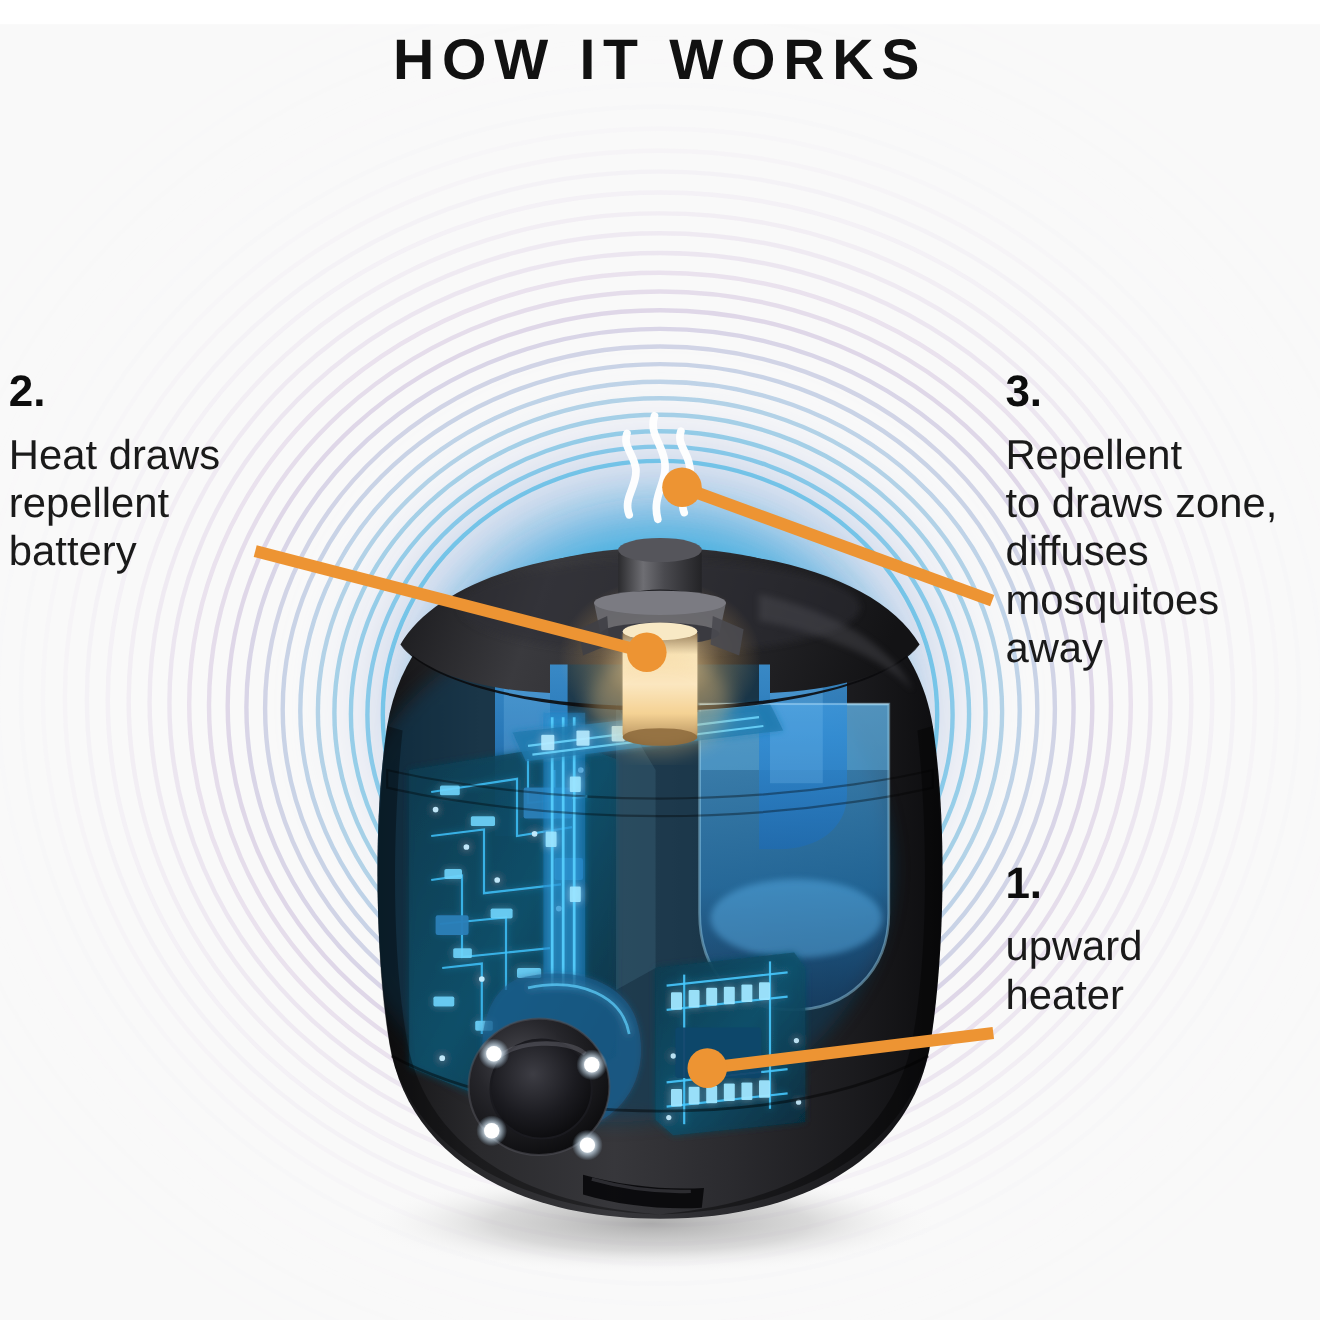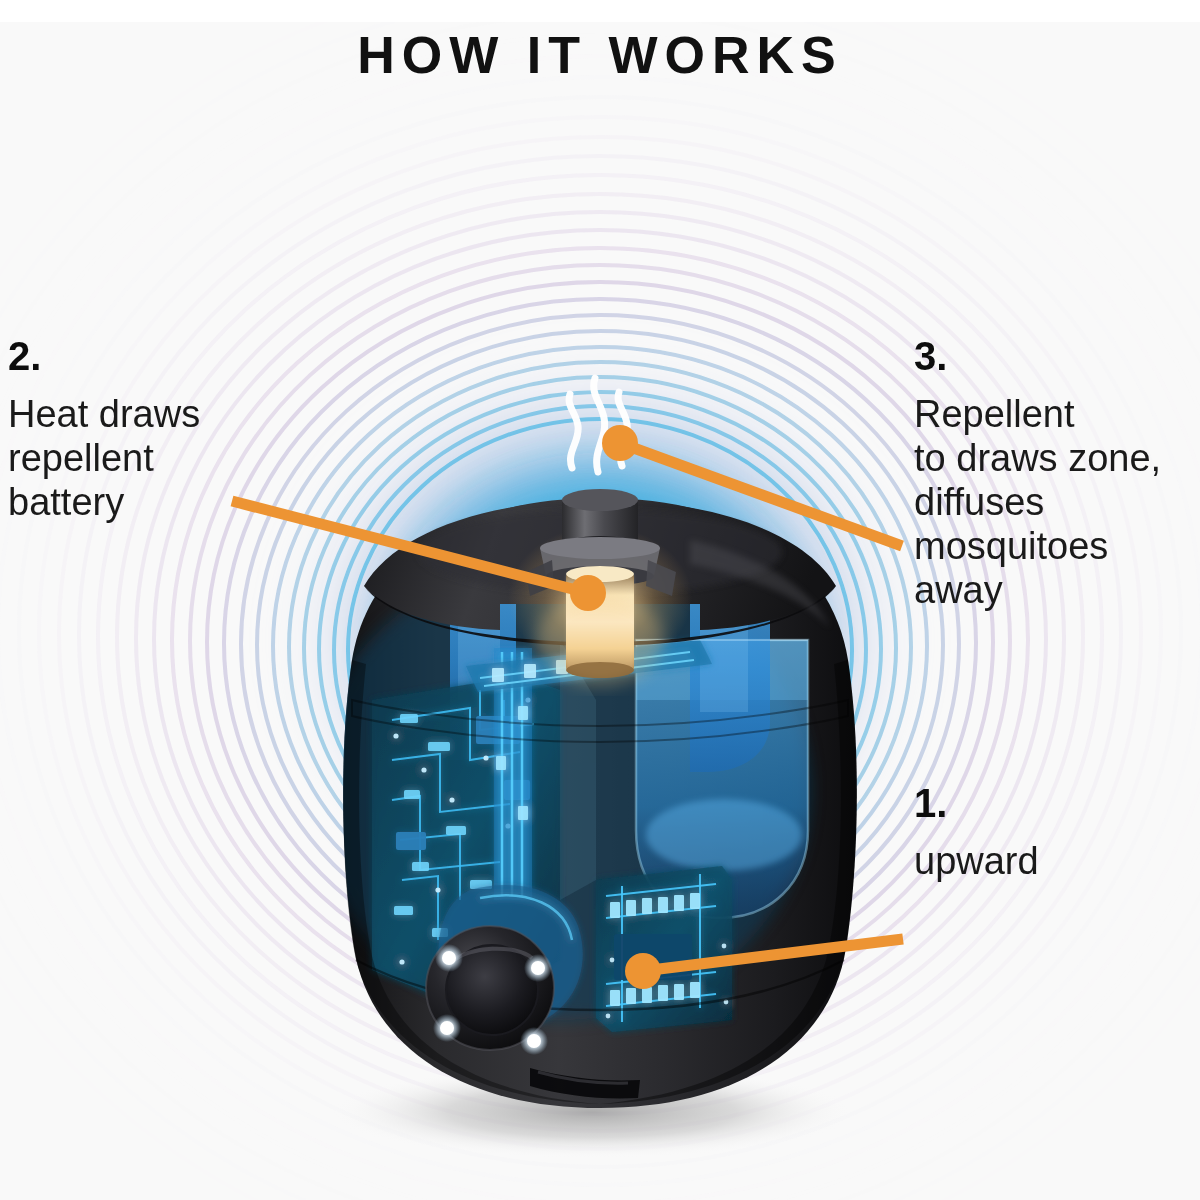--- a/index.html
+++ b/index.html
@@ -524,15 +524,16 @@
     <div class="body-line">Repellent</div>
     <div class="body-line">to draws zone,</div>
     <div class="body-line">diffuses</div>
     <div class="body-line">mosquitoes</div>
     <div class="body-line">away</div>
   </div>
 
   <div id="callout-1" class="callout">
     <div class="num">1.</div>
     <div class="body-line">upward</div>
+    <div class="body-line">heater</div>
   </div>
 
 </div>
 
 </body></html>

